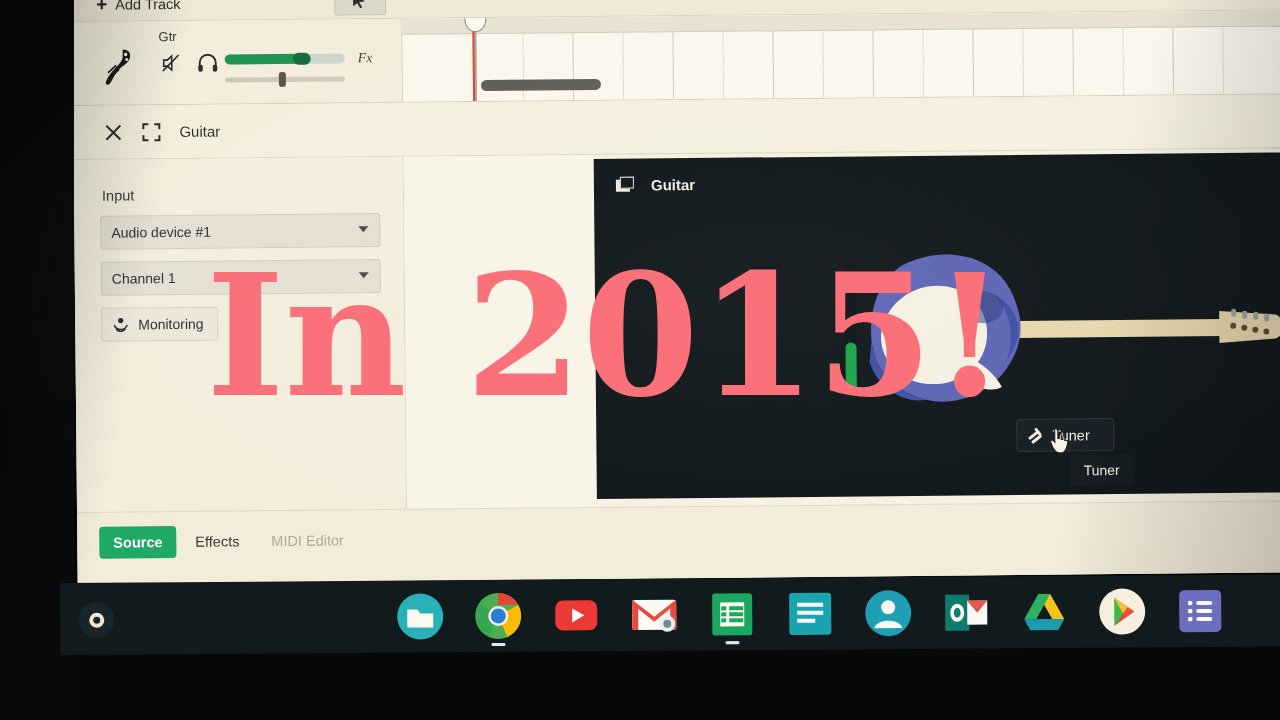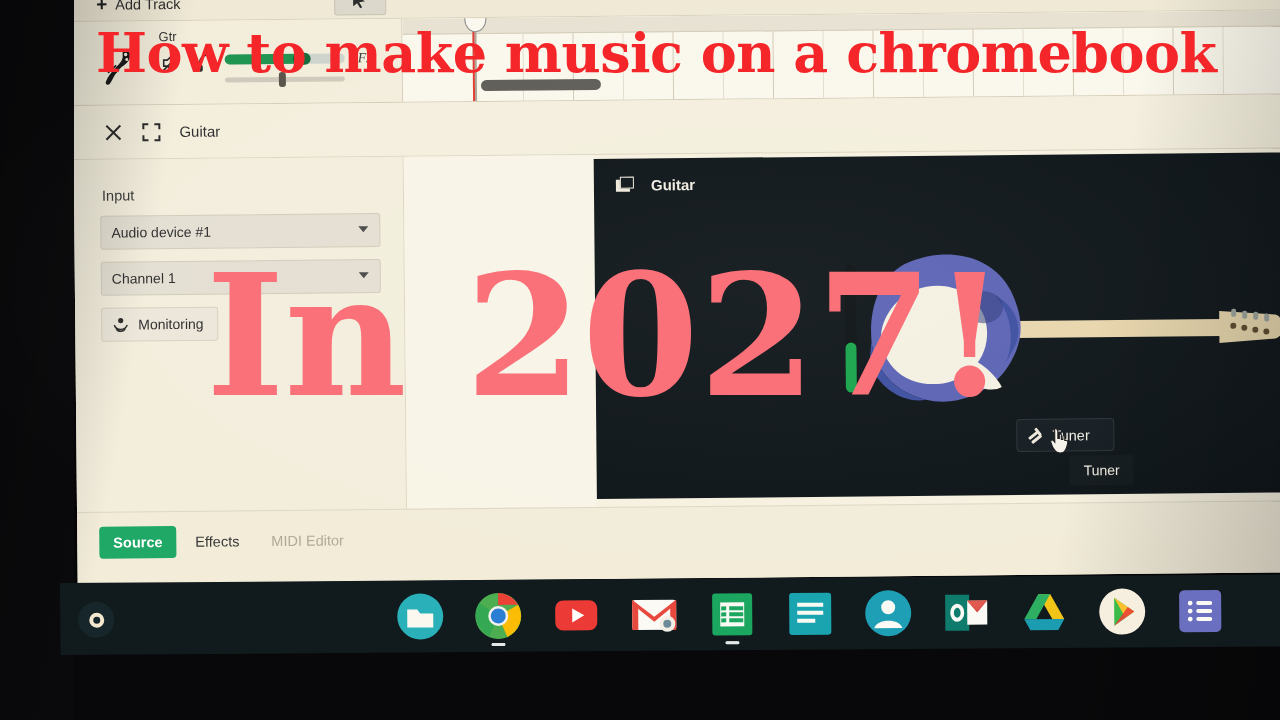--- a/index.html
+++ b/index.html
@@ -445,16 +445,15 @@
         <rect x="20" y="14" width="16" height="4" rx="2" fill="#fbfaf5"></rect>
         <rect x="20" y="22" width="16" height="4" rx="2" fill="#fbfaf5"></rect>
         <rect x="20" y="30" width="16" height="4" rx="2" fill="#fbfaf5"></rect>
       </svg>
     </div>
   </div>
 
   <div id="bezelL"></div>
   <div id="glare"></div>
 
-  <div class="title-main">How to make music on a chromebook</div>
-  <div class="title-sub">In 2027!</div>
+  <div class="title-sub">In 2015!</div>
 
 </div>
 
 </body></html>

